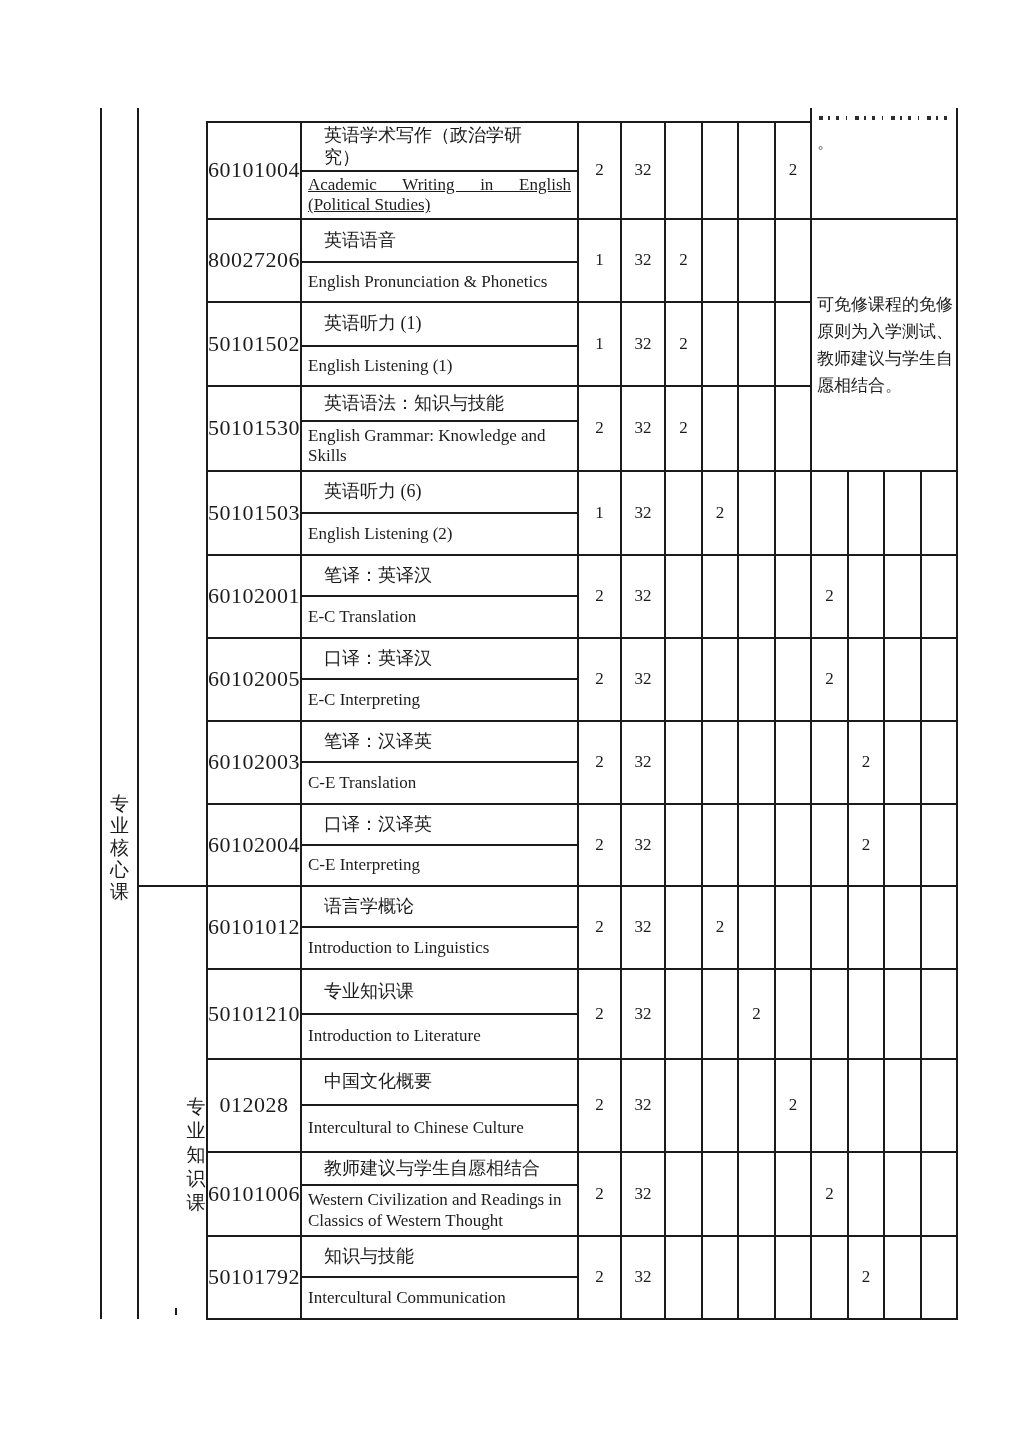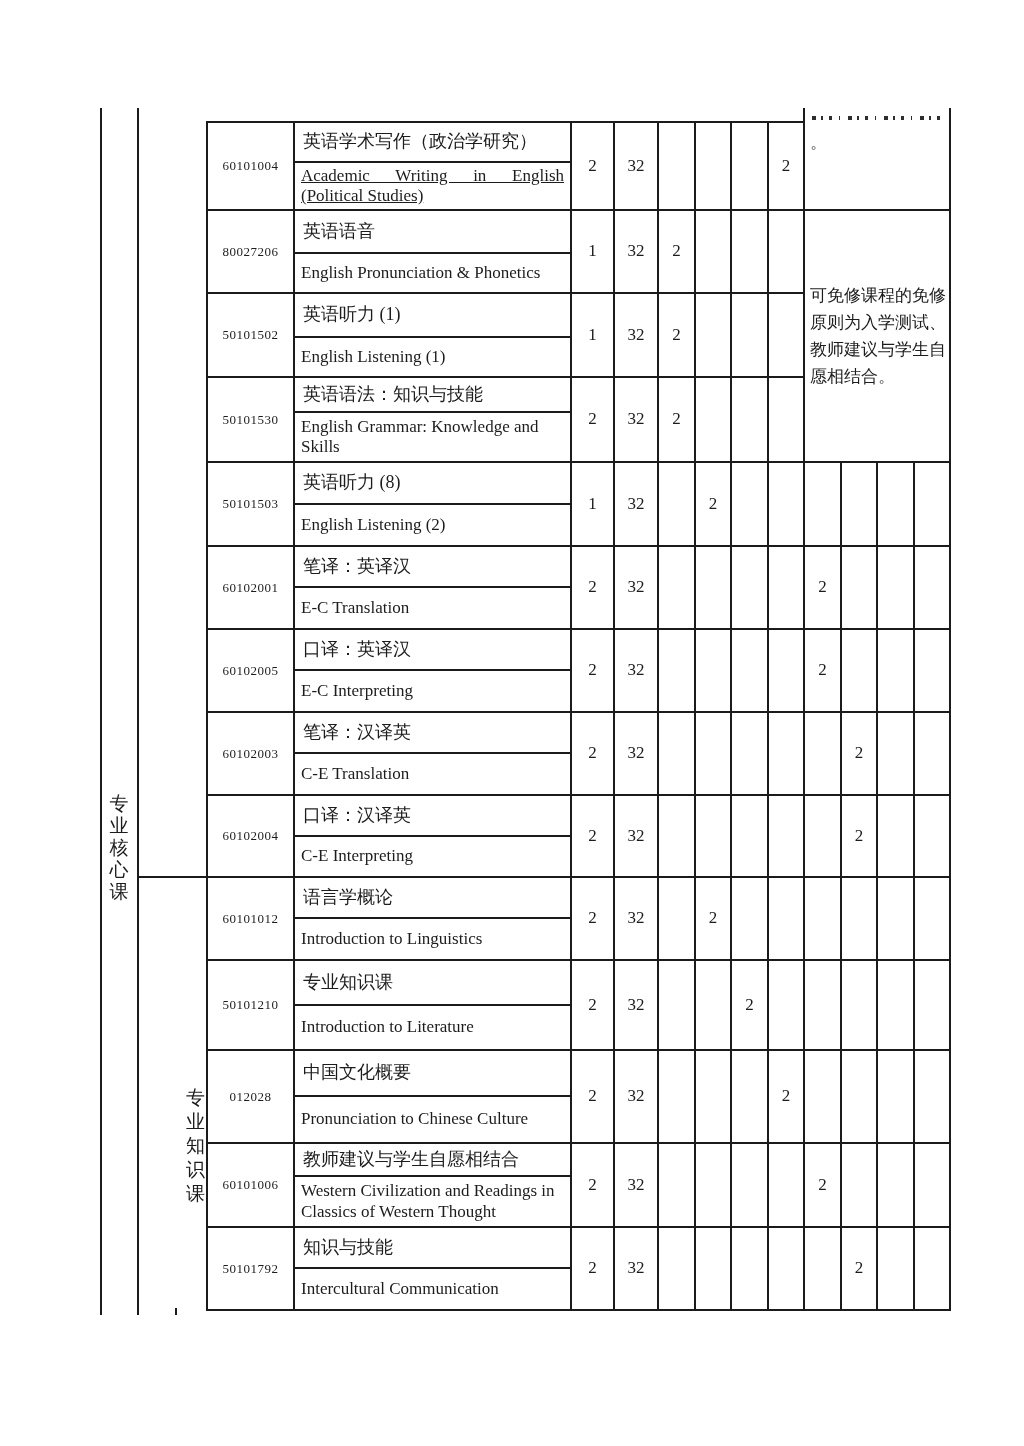--- a/index.html
+++ b/index.html
@@ -5,31 +5,31 @@
   html,body{margin:0;padding:0;background:#ffffff;}
   .page{position:relative;width:1024px;height:1446px;background:#ffffff;overflow:hidden;
         font-family:"Liberation Serif","DejaVu Serif",serif;color:#1c1c1c;}
   table.curriculum{position:absolute;left:100px;top:108px;border-collapse:collapse;table-layout:fixed;}
   td{border:2px solid #1b1b1b;padding:0;vertical-align:middle;background:#ffffff;
      font-size:17px;line-height:1.2;overflow:hidden;}
   
   td.cat1{border-top:none;border-bottom:none;vertical-align:top;}
   td.cat2a{border-top:none;border-right:none;vertical-align:top;}
   td.cat2b{border-bottom:none;border-right:none;vertical-align:top;padding-left:47px;}
-  .vtext{margin:0 auto;width:20px;font-size:19px;
+  .vtext{margin:0 auto;width:20px;font-size:19px;text-align:center;
          word-break:break-all;line-break:anywhere;}
   .vcore{margin-top:685px;line-height:22px;}
   .vknow{margin-top:208px;line-height:24px;}
   
   td.topgap{border:none;border-bottom:2px solid #1b1b1b;}
   
-  td.code{text-align:center;font-size:13px;letter-spacing:0.5px;}
+  td.code{text-align:center;font-size:22px;letter-spacing:0.5px;}
   td.num{text-align:center;font-size:17px;}
   
-  td.zh{font-size:18px;padding:2px 8px;text-align:left;border-radius:8px;}
+  td.zh{font-size:18px;padding:2px 22px;text-align:left;border-radius:8px;}
   td.en{font-size:17px;padding:2px 6px;text-align:left;}
   td.en.justify div{text-align:justify;text-justify:inter-word;text-decoration:underline;}
   
   td.notes{font-size:17px;text-align:left;vertical-align:middle;padding:2px 3px 2px 5px;}
   td.notes .note-body{line-height:27px;}
   td.notes1{border-top:none;vertical-align:top;padding-top:8px;}
   .clipfrag{height:4px;margin:0 6px 9px 2px;
     background:repeating-linear-gradient(90deg,#2e2e2e 0 4px,transparent 4px 9px,
       #2e2e2e 9px 11px,transparent 11px 17px,#2e2e2e 17px 20px,transparent 20px 27px,
       #2e2e2e 27px 28px,transparent 28px 36px);}
@@ -126,21 +126,21 @@
   <td class="num" rowspan="2"></td>
   <td class="num" rowspan="2"></td>
   <td class="num" rowspan="2"></td>
 </tr>
 <tr style="height:50px">
           <td class="en">English Grammar: Knowledge and Skills</td>
         </tr>
 
 <tr style="height:42px">
   <td class="code" rowspan="2">50101503</td>
-  <td class="zh">英语听力 (8)</td>
+  <td class="zh">英语听力 (6)</td>
   <td class="num" rowspan="2">1</td>
   <td class="num" rowspan="2">32</td>
   <td class="num" rowspan="2"></td>
   <td class="num" rowspan="2">2</td>
   <td class="num" rowspan="2"></td>
   <td class="num" rowspan="2"></td>
   <td class="num" rowspan="2"></td>
   <td class="num" rowspan="2"></td>
   <td class="num" rowspan="2"></td>
   <td class="num" rowspan="2"></td>
@@ -268,21 +268,21 @@
   <td class="num" rowspan="2"></td>
   <td class="num" rowspan="2"></td>
   <td class="num" rowspan="2"></td>
   <td class="num" rowspan="2">2</td>
   <td class="num" rowspan="2"></td>
   <td class="num" rowspan="2"></td>
   <td class="num" rowspan="2"></td>
   <td class="num" rowspan="2"></td>
 </tr>
 <tr style="height:47px">
-          <td class="en">Pronunciation to Chinese Culture</td>
+          <td class="en">Intercultural to Chinese Culture</td>
         </tr>
 
 <tr style="height:33px">
   <td class="code" rowspan="2">60101006</td>
   <td class="zh">教师建议与学生自愿相结合</td>
   <td class="num" rowspan="2">2</td>
   <td class="num" rowspan="2">32</td>
   <td class="num" rowspan="2"></td>
   <td class="num" rowspan="2"></td>
   <td class="num" rowspan="2"></td>

